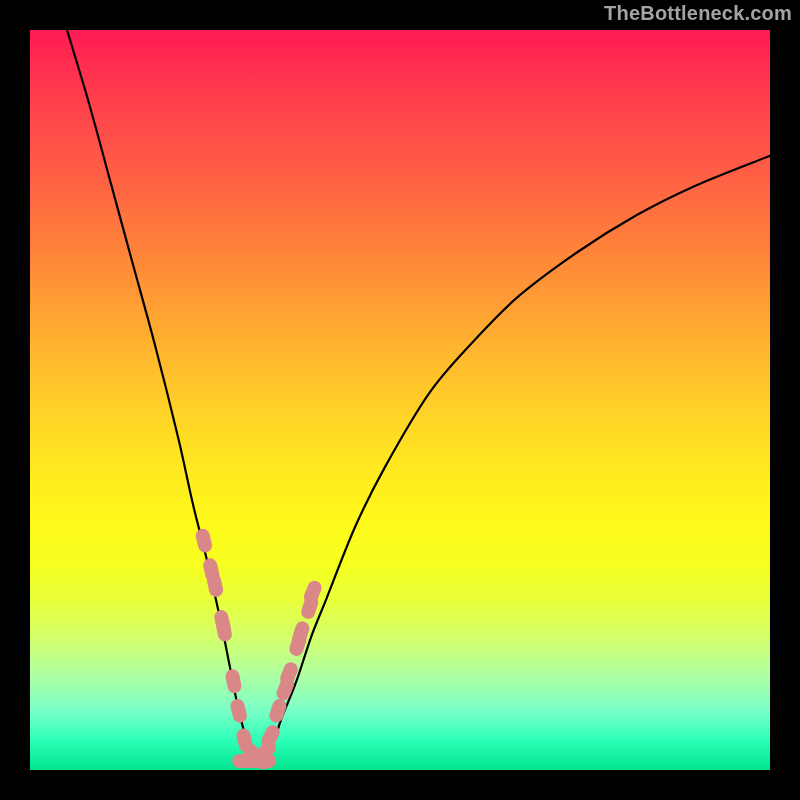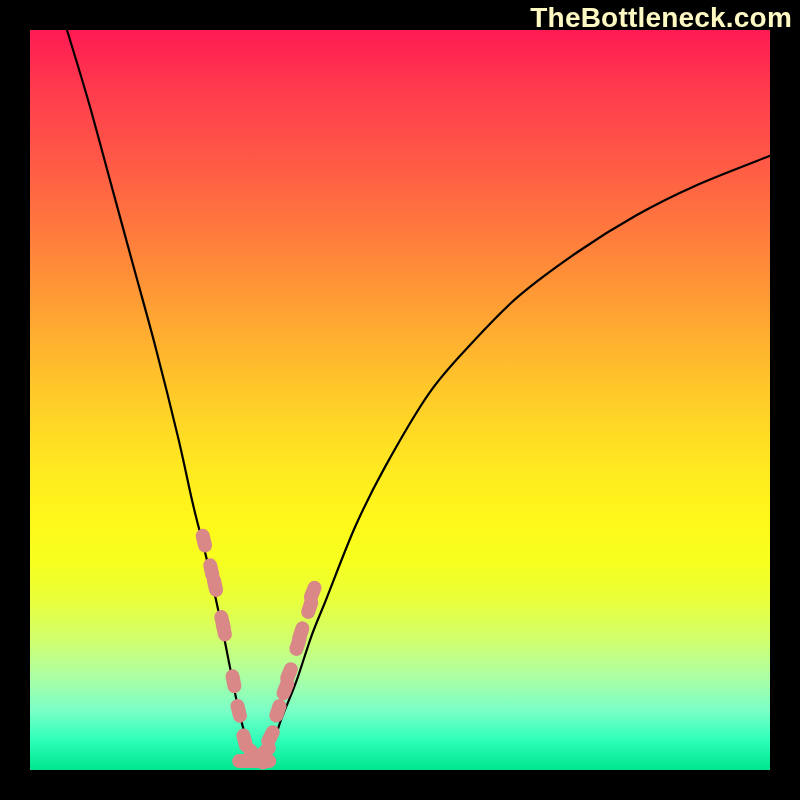--- a/index.html
+++ b/index.html
@@ -46,23 +46,23 @@
       #b0ffa0 87%,
       #7affc7 92%,
       #2dffb8 96%,
       #00e58e 100%
     );
   }
   .watermark {
     position: absolute;
     top: 2px;
     right: 8px;
-    font-size: 28px;
+    font-size: 20px;
     font-weight: 600;
-    color: #fef9c3;
+    color: #a3a3a3;
     letter-spacing: 0.2px;
     user-select: none;
   }
   svg.curve {
     position: absolute;
     inset: 0;
     width: 740px;
     height: 740px;
     overflow: visible;
   }

